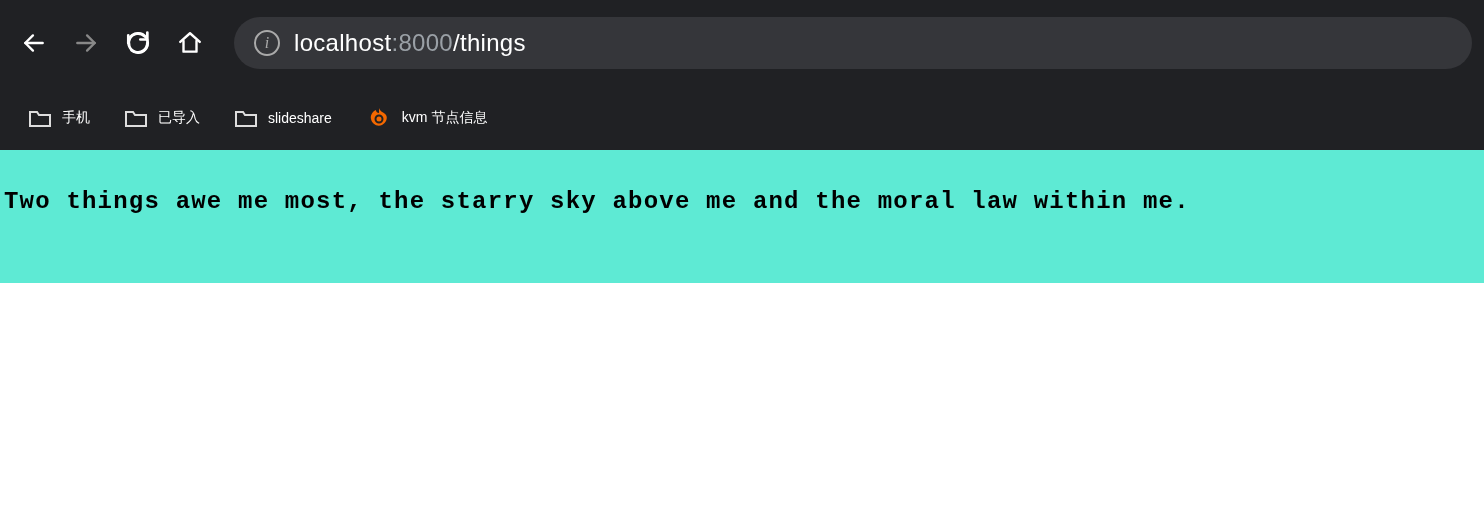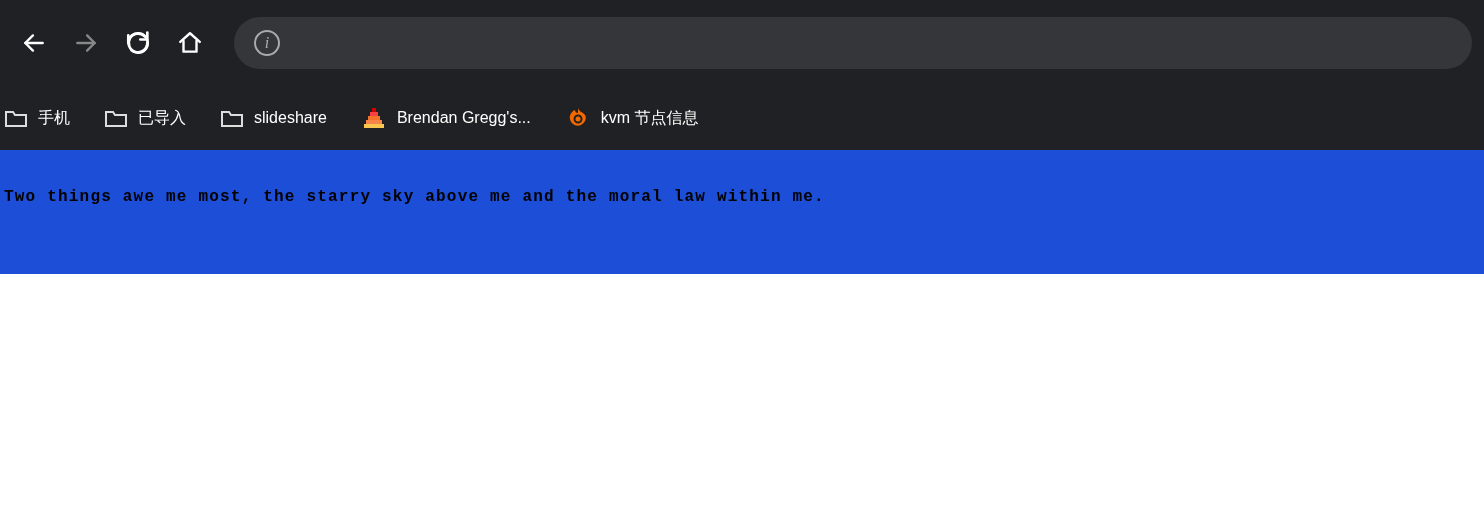--- a/index.html
+++ b/index.html
@@ -64,24 +64,24 @@
       letter-spacing: 0.3px;
     }
     .url-host { color: #ffffff; }
     .url-port { color: #9aa0a6; }
     .url-path { color: #ffffff; }
 
     .bookmarks-bar {
       display: flex;
       align-items: center;
       height: 64px;
-      padding: 0 4px;
+      padding: 0 28px;
       gap: 34px;
       color: #ffffff;
-      font-size: 16px;
+      font-size: 14px;
     }
     .bm-item {
       display: flex;
       align-items: center;
       gap: 10px;
       cursor: pointer;
     }
     .folder-icon {
       width: 24px;
       height: 20px;
@@ -113,24 +113,24 @@
       justify-content: center;
     }
     .grafana-icon {
       width: 26px;
       height: 26px;
       display: inline-flex;
       align-items: center;
       justify-content: center;
     }
     .page-content {
-      background: #1d4ed8;
+      background: #5eead4;
       padding: 38px 4px;
       font-family: "Courier New", Courier, monospace;
-      font-size: 16px;
+      font-size: 24px;
       font-weight: bold;
       letter-spacing: 1.2px;
       color: #000;
     }
     .quote-line { margin-bottom: 30px; }
     .attrib-line { padding-left: 56px; }
   </style>
 </head>
 <body>
 
@@ -166,20 +166,23 @@
       </svg>
     </div>
     <div class="nav-btn">
       <svg width="26" height="26" viewBox="0 0 24 24" fill="none" stroke="currentColor" stroke-width="2.2" stroke-linecap="round" stroke-linejoin="round">
           <path d="M3 11 L12 3 L21 11"></path>
           <path d="M6 10v10h12V10"></path>
         </svg>
     </div>
     <div class="omnibox">
       <span class="info-icon">i</span>
+      <span class="url-text">
+        <span class="url-host">localhost</span><span class="url-port">:8000</span><span class="url-path">/things</span>
+      </span>
     </div>
   </div>
 
   <div class="bookmarks-bar">
     <div class="bm-item">
       <span class="folder-icon">
         <svg width="24" height="20" viewBox="0 0 24 20" fill="none" stroke="#ddd" stroke-width="2">
             <path d="M2 4h7l2 3h11v11H2z"></path>
           </svg>
       </span>
@@ -193,32 +196,20 @@
       </span>
       <span>已导入</span>
     </div>
     <div class="bm-item">
       <span class="folder-icon">
         <svg width="24" height="20" viewBox="0 0 24 20" fill="none" stroke="#ddd" stroke-width="2">
             <path d="M2 4h7l2 3h11v11H2z"></path>
           </svg>
       </span>
       <span>slideshare</span>
-    </div>
-    <div class="bm-item">
-      <span class="flame-icon">
-        <svg width="24" height="24" viewBox="0 0 24 24">
-            <rect x="2" y="18" width="20" height="4" fill="#f9c74f"></rect>
-            <rect x="4" y="14" width="16" height="4" fill="#f9844a"></rect>
-            <rect x="6" y="10" width="12" height="4" fill="#f3722c"></rect>
-            <rect x="8" y="6" width="8" height="4" fill="#f94144"></rect>
-            <rect x="10" y="2" width="4" height="4" fill="#d00000"></rect>
-          </svg>
-      </span>
-      <span>Brendan Gregg's...</span>
     </div>
     <div class="bm-item">
       <span class="grafana-icon">
         <svg width="24" height="24" viewBox="0 0 24 24" fill="none">
             <path d="M12 2c1 4 5 4 7 7 2 3 0 8-4 10-5 2-10-1-11-6-1-4 2-8 5-9 0 0 0 3 3 3 0-3 0-5 0-5z" fill="#F46800"></path>
             <circle cx="12" cy="13" r="3.5" fill="none" stroke="#222" stroke-width="2"></circle>
           </svg>
       </span>
       <span>kvm 节点信息</span>
     </div>

